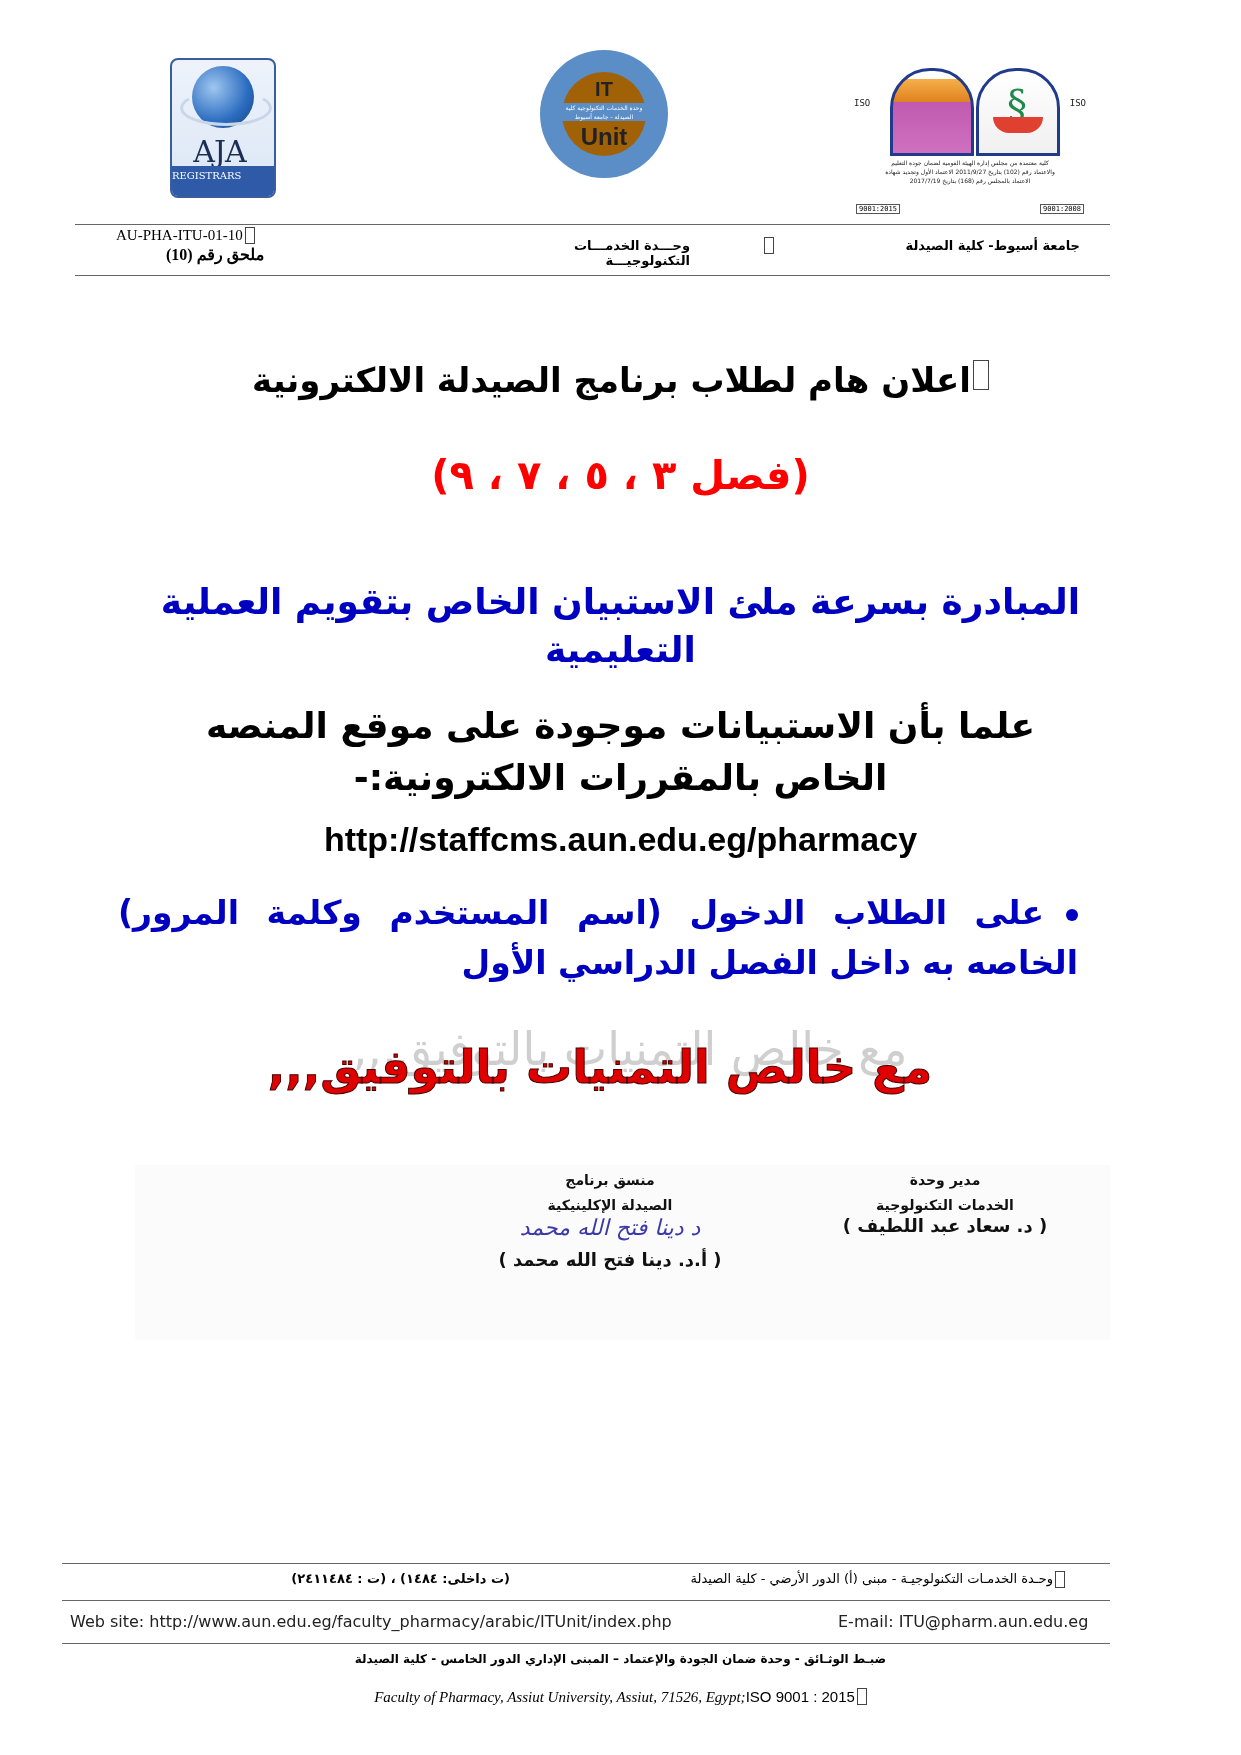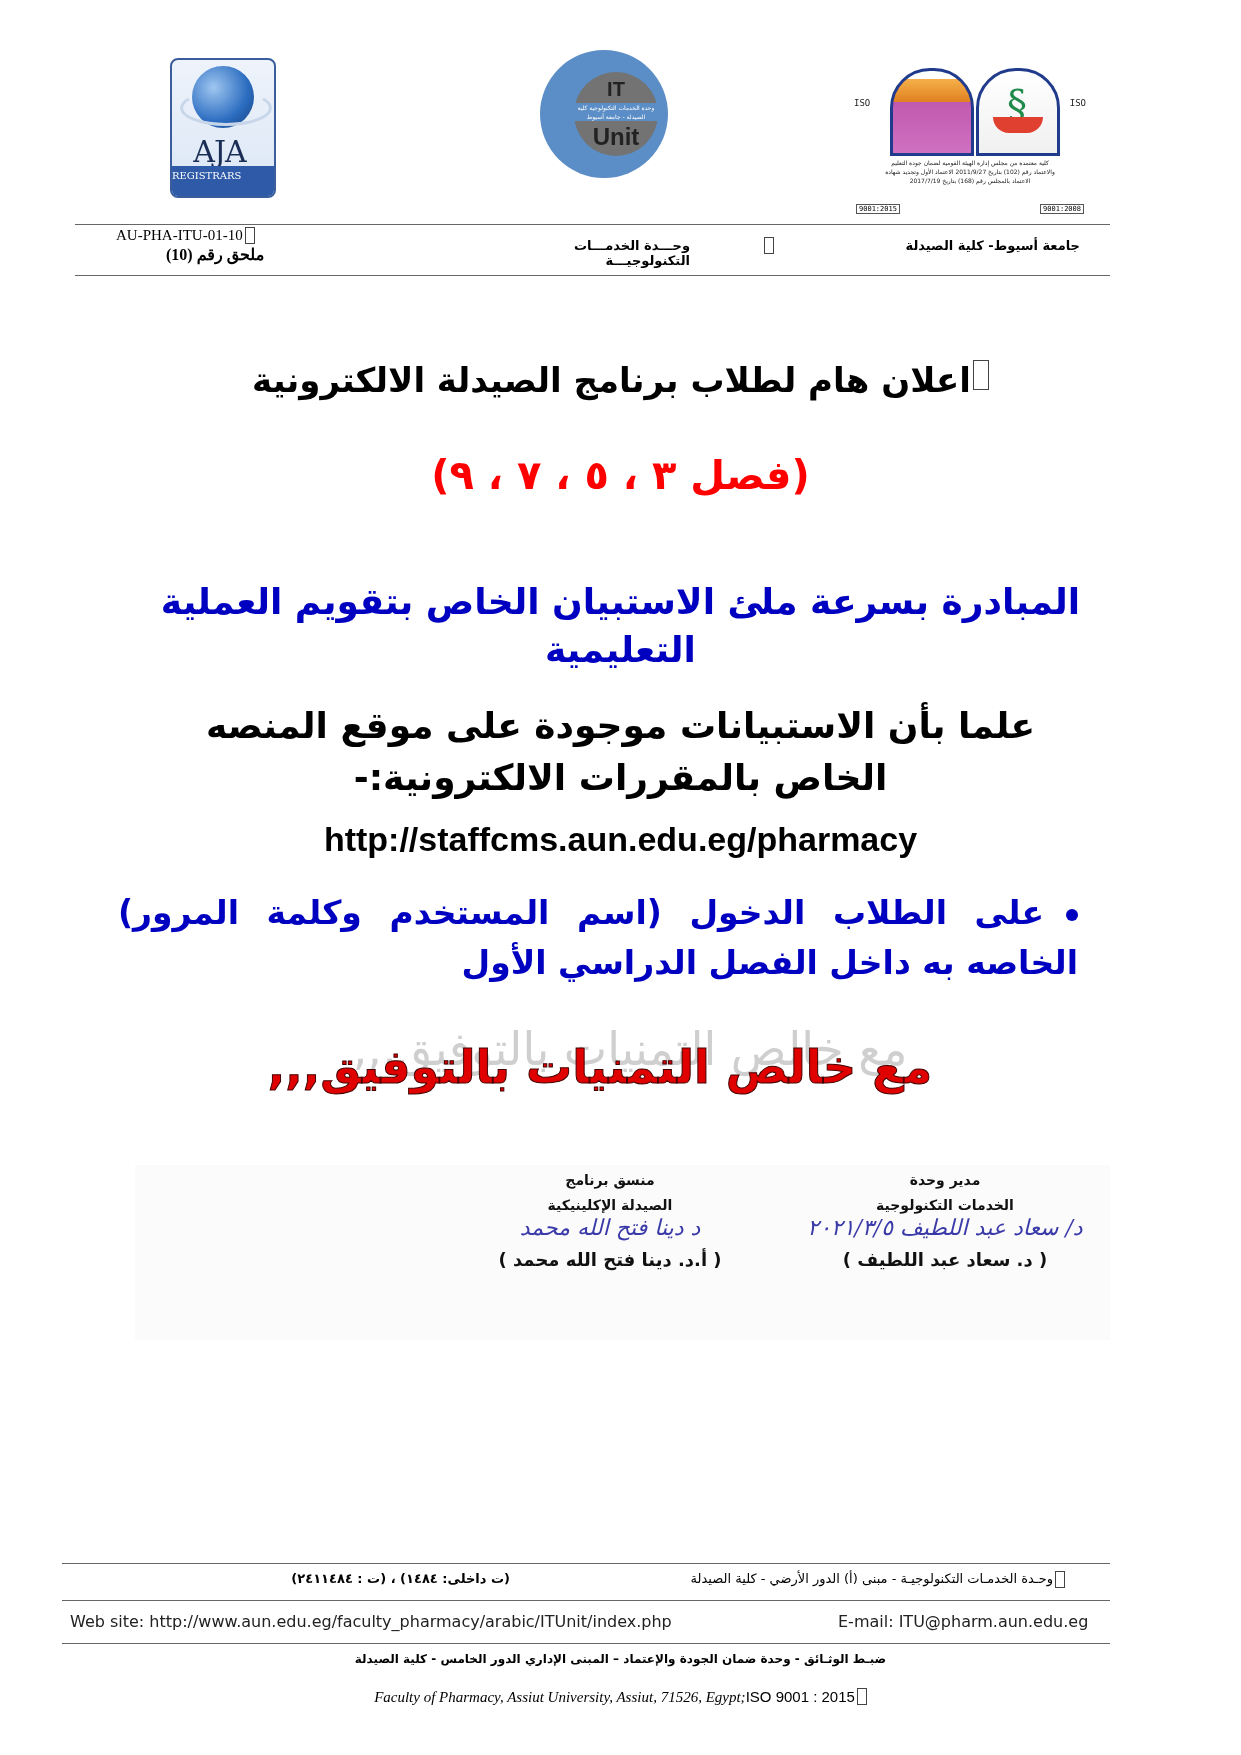--- a/index.html
+++ b/index.html
@@ -16,22 +16,22 @@
   .aja-ring { position: absolute; left: 8px; top: 30px; width: 86px; height: 30px; border: 3px solid #c8d6ea;
               border-radius: 50%; border-top-color: transparent; }
   .aja-text { position: absolute; left: 0; right: 13px; top: 74px; text-align: center;
               font-family: "DejaVu Serif", serif; font-size: 30px; color: #1a2d55; letter-spacing: -1px; padding-left: 6px; }
   .aja-band { position: absolute; left: 0; right: 0; bottom: 0; height: 30px; background: #2e5aa7;
               color: #fff; font-family: "DejaVu Serif", serif; font-size: 10px; text-align: left;
               line-height: 20px; border-radius: 0 0 6px 6px; }
 
   .logo-it { left: 540px; top: 50px; width: 128px; height: 128px; border-radius: 50%;
              background: #5b8dc6; }
-  .it-inner { position: absolute; left: 34px; top: 22px; width: 84px; height: 84px; border-radius: 50%;
-              background: #737373; text-align: center; }
+  .it-inner { position: absolute; left: 22px; top: 22px; width: 84px; height: 84px; border-radius: 50%;
+              background: #a16207; text-align: center; }
   .it-top { font-family: "Liberation Sans", sans-serif; font-weight: bold; font-size: 20px; margin-top: 6px; color: #222; }
   .it-mid { background: #5b8dc6; color: #fff; font-size: 6px; height: 18px; line-height: 9px; margin: 2px 0; }
   .it-bot { font-family: "Liberation Sans", sans-serif; font-weight: bold; font-size: 24px; color: #222; }
 
   .logo-uni { left: 850px; top: 68px; width: 240px; height: 150px; }
   .uni-arch { position: absolute; top: 0; width: 84px; height: 88px; border: 3px solid #203a8c; border-radius: 40px 40px 0 0; box-sizing: border-box; }
   .uni-arch.left { left: 40px; background: linear-gradient(#fff 0, #fff 10%, #f5b04a 10%, #e08020 38%, #c05ab0 38%, #d070c0 100%); }
   .uni-arch.right { left: 126px; background: linear-gradient(#fff, #f0f0f0); }
   .uni-serpent { position: absolute; left: 28px; top: 10px; font-size: 40px; color: #1f8a4a; font-family: "DejaVu Serif", serif; }
   .uni-cup { position: absolute; left: 14px; top: 46px; width: 50px; height: 16px; background: #e04030; border-radius: 0 0 25px 25px; }
@@ -123,21 +123,20 @@
 <div class="abs black-para">علما بأن الاستبيانات موجودة على موقع المنصه الخاص بالمقررات الالكترونية:-</div>
 <div class="abs url">http://staffcms.aun.edu.eg/pharmacy</div>
 <div class="abs bullet-para"><span class="bullet-dot"></span><span>على الطلاب الدخول (اسم المستخدم وكلمة المرور) الخاصه به داخل الفصل الدراسي الأول</span></div>
 <div class="abs wish-shadow">مع خالص التمنيات بالتوفيق,,,</div>
 <div class="abs wish">مع خالص التمنيات بالتوفيق,,,</div>
 
 <div class="abs sig-area">
   <div class="sig-block" style="left:660px;">
     <div class="sig-role">مدير وحدة</div>
     <div class="sig-role" style="line-height:20px;">الخدمات التكنولوجية</div>
-    <div class="sig-scribble">د/ سعاد عبد اللطيف ٢٠٢١/٣/٥</div>
     <div class="sig-name">( د. سعاد عبد اللطيف )</div>
   </div>
   <div class="sig-block" style="left:325px;">
     <div class="sig-role">منسق برنامج</div>
     <div class="sig-role" style="line-height:20px;">الصيدلة الإكلينيكية</div>
     <div class="sig-scribble">د دينا فتح الله محمد</div>
     <div class="sig-name">( أ.د. دينا فتح الله محمد )</div>
   </div>
 </div>
 

